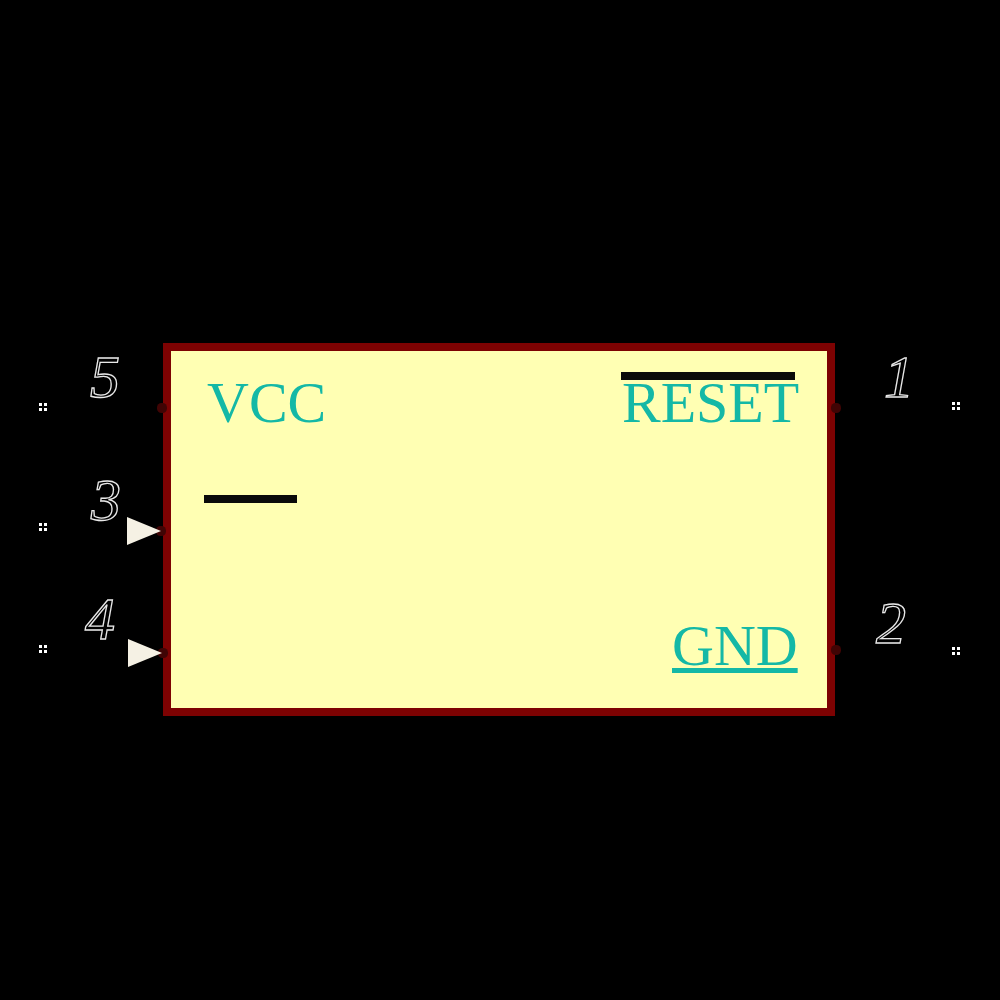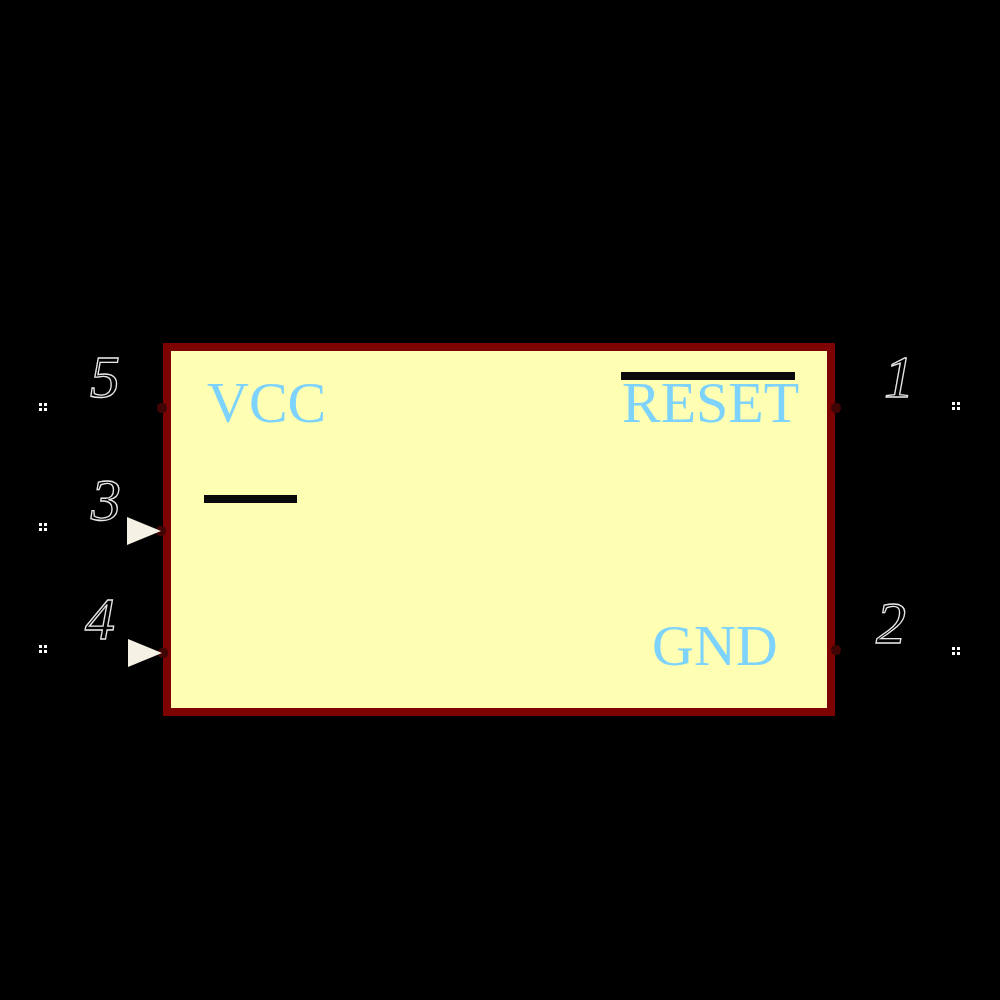--- a/index.html
+++ b/index.html
@@ -24,29 +24,29 @@
     width: 672px;
     height: 373px;
     box-sizing: border-box;
     background: #ffffb3;
     border: 8px solid #7d0202;
   }
   .pin-label {
     position: absolute;
     font-size: 58px;
     line-height: 58px;
-    color: #7dd3fc;
+    color: #14b8a6;
     white-space: nowrap;
     letter-spacing: 0px;
   }
   .label-vcc   { left: 207px; top: 374px; }
   .label-mr    { left: 205px; top: 502px; }
   .label-wdi   { left: 206px; top: 619px; }
   .label-reset { left: 622px; top: 374px; }
-  .label-gnd   { left: 652px; top: 617px; }
+  .label-gnd   { left: 672px; top: 617px; text-decoration: underline; }
   .overline-bar {
     position: absolute;
     height: 8px;
     background: #0a0a0a;
   }
   .bar-mr    { left: 204px; top: 495px; width: 93px; }
   .bar-reset { left: 621px; top: 372px; width: 174px; }
   .pin-numbers-svg {
     position: absolute;
     left: 0;

